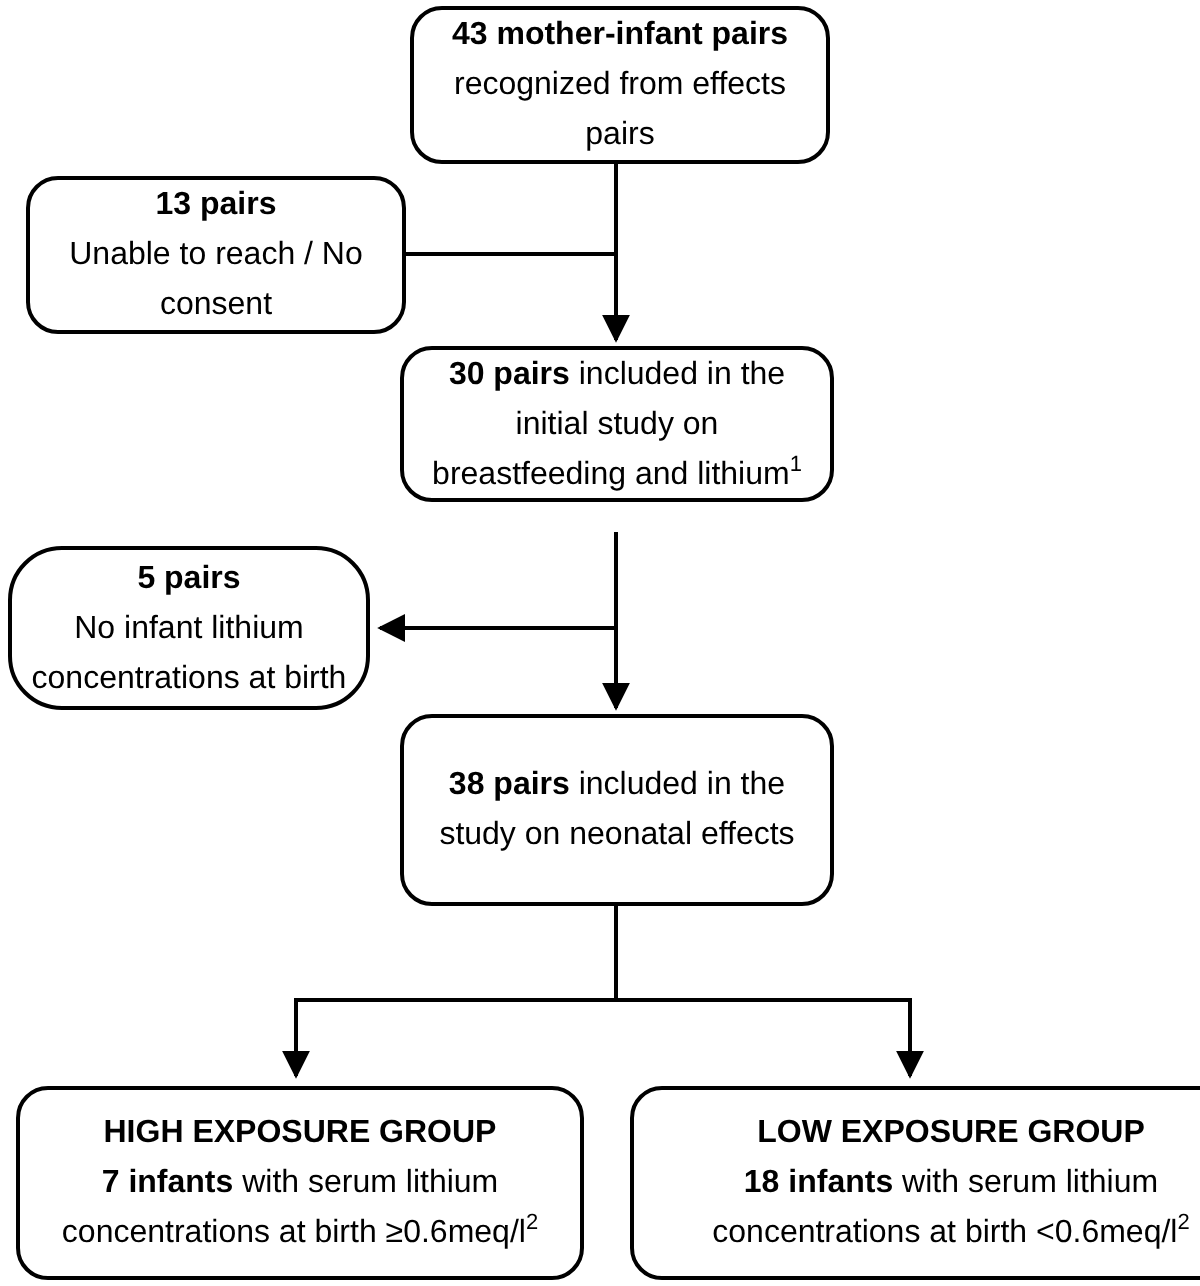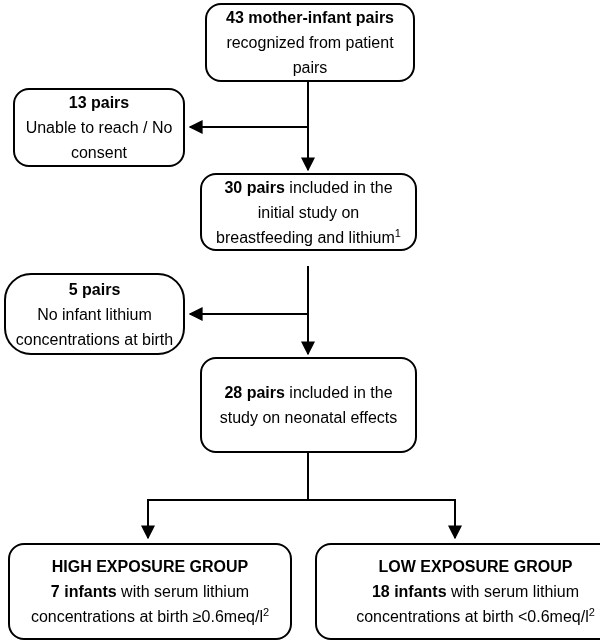--- a/index.html
+++ b/index.html
@@ -71,37 +71,37 @@
     <line x1="308" y1="453" x2="308" y2="501"></line>
 
     <line x1="148" y1="500" x2="455" y2="500"></line>
 
     <line x1="148" y1="499" x2="148" y2="538" marker-end="url(#arrow)"></line>
 
     <line x1="455" y1="499" x2="455" y2="538" marker-end="url(#arrow)"></line>
   </svg>
 
   <div class="node" style="left:205px; top:3px; width:210px; height:79px;">
-      <div><b>43 mother-infant pairs</b><br><span>recognized from patient</span><br><span>pairs</span></div>
+      <div><b>43 mother-infant pairs</b><br><span>recognized from effects</span><br><span>pairs</span></div>
     </div>
 
-  <div class="node" style="left:13px; top:88px; width:172px; height:79px;">
+  <div class="node" style="left:13px; top:88px; width:190px; height:79px;">
       <div><b>13 pairs</b><br><span>Unable to reach / No</span><br><span>consent</span></div>
     </div>
 
   <div class="node" style="left:200px; top:173px; width:217px; height:78px;">
       <div><b>30 pairs</b><span> included in the</span><br><span>initial study on</span><br><span>breastfeeding and lithium</span><sup>1</sup></div>
     </div>
 
   <div class="node" style="left:4px; top:273px; width:181px; height:82px;border-radius:27px;">
       <div><b>5 pairs</b><br><span>No infant lithium</span><br><span>concentrations at birth</span></div>
     </div>
 
   <div class="node" style="left:200px; top:357px; width:217px; height:96px;">
-      <div><b>28 pairs</b><span> included in the</span><br><span>study on neonatal effects</span></div>
+      <div><b>38 pairs</b><span> included in the</span><br><span>study on neonatal effects</span></div>
     </div>
 
   <div class="node" style="left:8px; top:543px; width:284px; height:97px;">
       <div><b>HIGH EXPOSURE GROUP</b><br><b>7 infants</b><span> with serum lithium</span><br><span>concentrations at birth ≥0.6meq/l</span><sup>2</sup></div>
     </div>
 
   <div class="node" style="left:315px; top:543px; width:321px; height:97px;">
       <div><b>LOW EXPOSURE GROUP</b><br><b>18 infants</b><span> with serum lithium</span><br><span>concentrations at birth &lt;0.6meq/l</span><sup>2</sup></div>
     </div>
 

